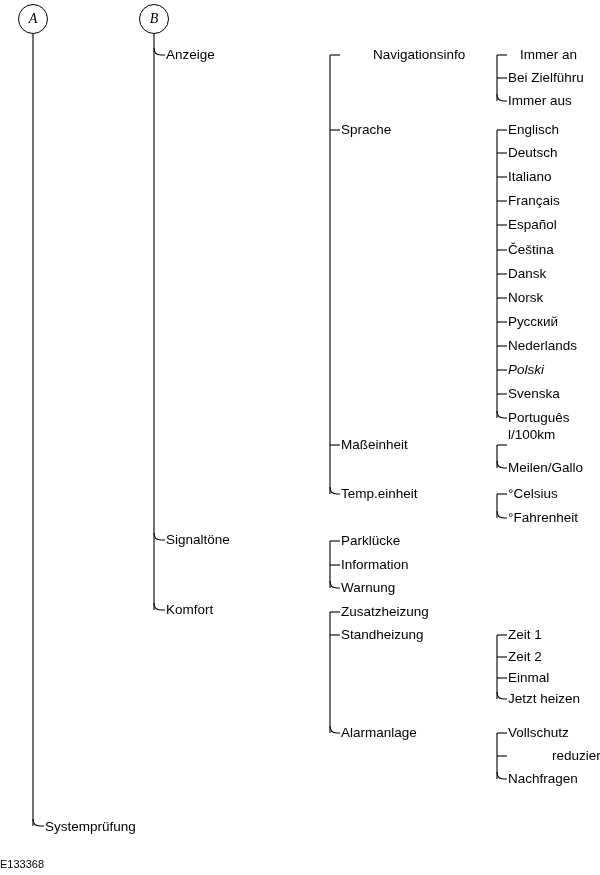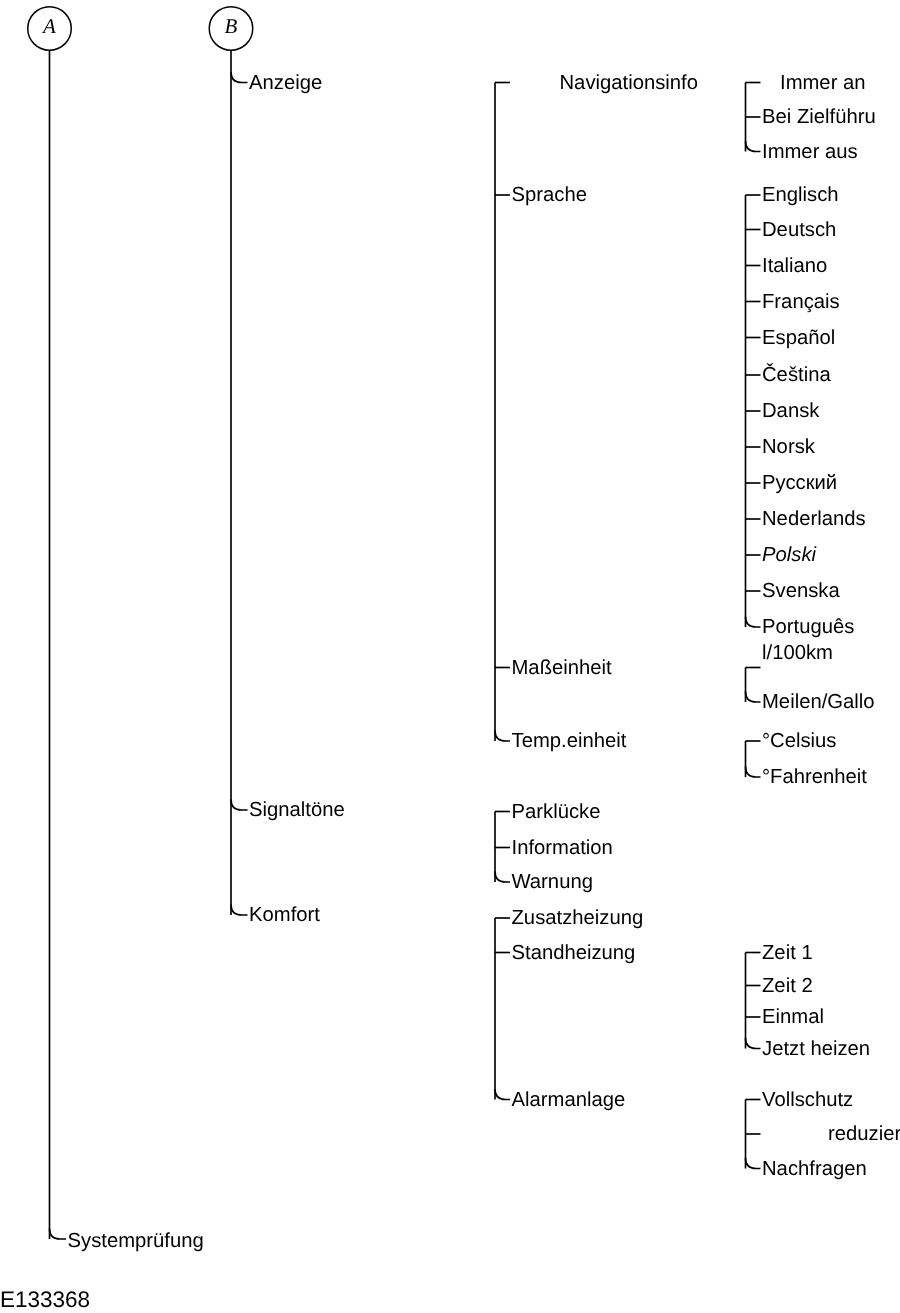--- a/index.html
+++ b/index.html
@@ -41,21 +41,21 @@
     justify-content: center;
     font-size: 14px;
     font-family: "Liberation Serif", serif;
     font-style: italic;
     color: #000;
   }
   .fig-id {
     position: absolute;
     left: 0px;
     top: 858px;
-    font-size: 15px;
+    font-size: 11px;
     color: #000;
     font-family: "Liberation Sans", sans-serif;
   }
   svg line, svg path {
     stroke: #000;
     stroke-width: 1.1;
     fill: none;
   }
 </style>
 </head>

